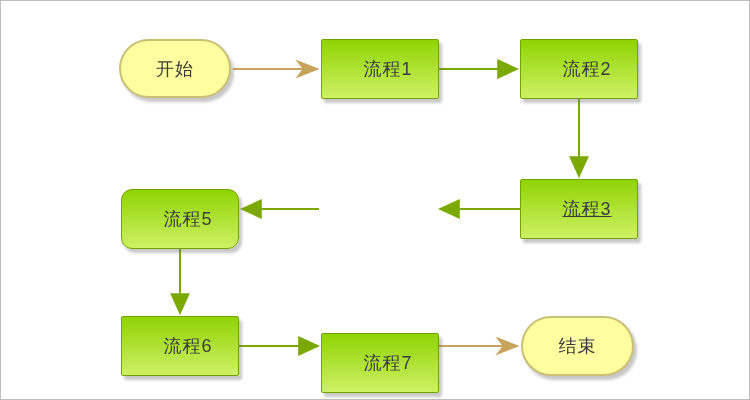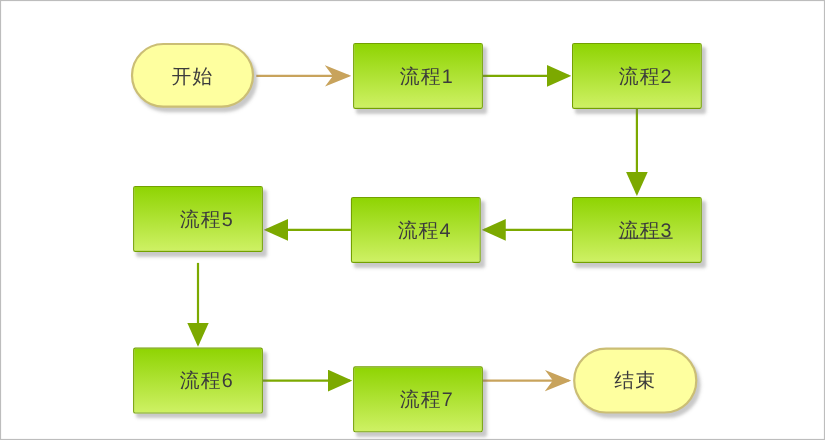--- a/index.html
+++ b/index.html
@@ -82,23 +82,22 @@
   </svg>
 
   <div class="node terminator" style="left:118px; top:38px; width:112px; height:59px;">开始</div>
 
   <div class="node process" style="left:320px; top:38px;">流程1</div>
 
   <div class="node process" style="left:519px; top:38px;">流程2</div>
 
   <div class="node process" style="left:519px; top:178px;text-decoration:underline;">流程3</div>
 
-  <div class="node process" style="left:318px; top:178px;">流程4</div>
 
-  <div class="node process" style="left:120px; top:168px;">流程5</div>
+  <div class="node process" style="left:120px; top:188px;border-radius:11px;">流程5</div>
 
   <div class="node process" style="left:120px; top:315px;">流程6</div>
 
   <div class="node process" style="left:320px; top:332px;">流程7</div>
 
   <div class="node terminator" style="left:520px; top:315px;">结束</div>
 
 </div>
 
 </body></html>

